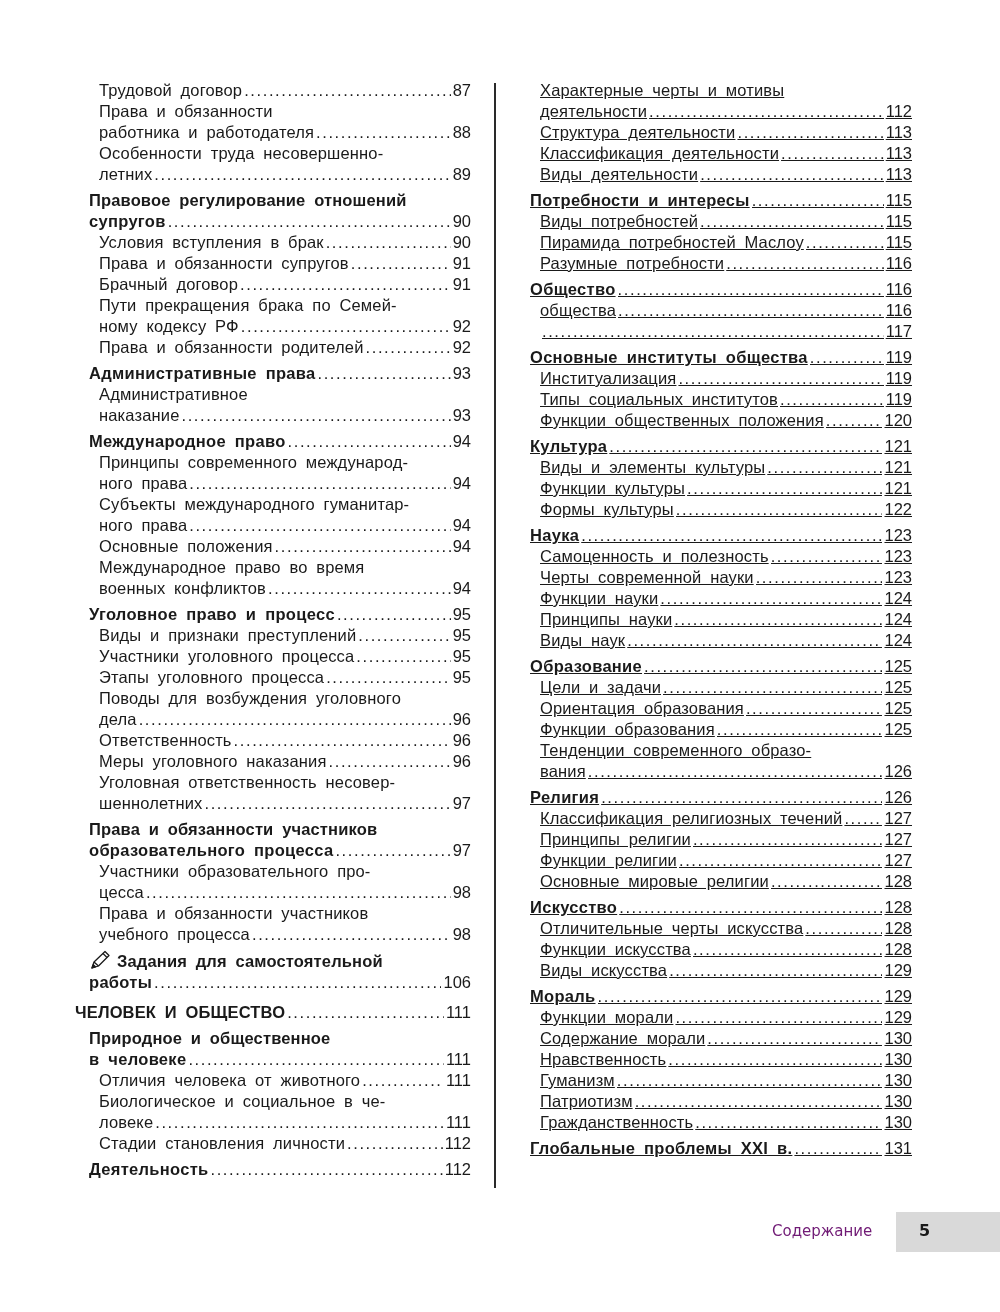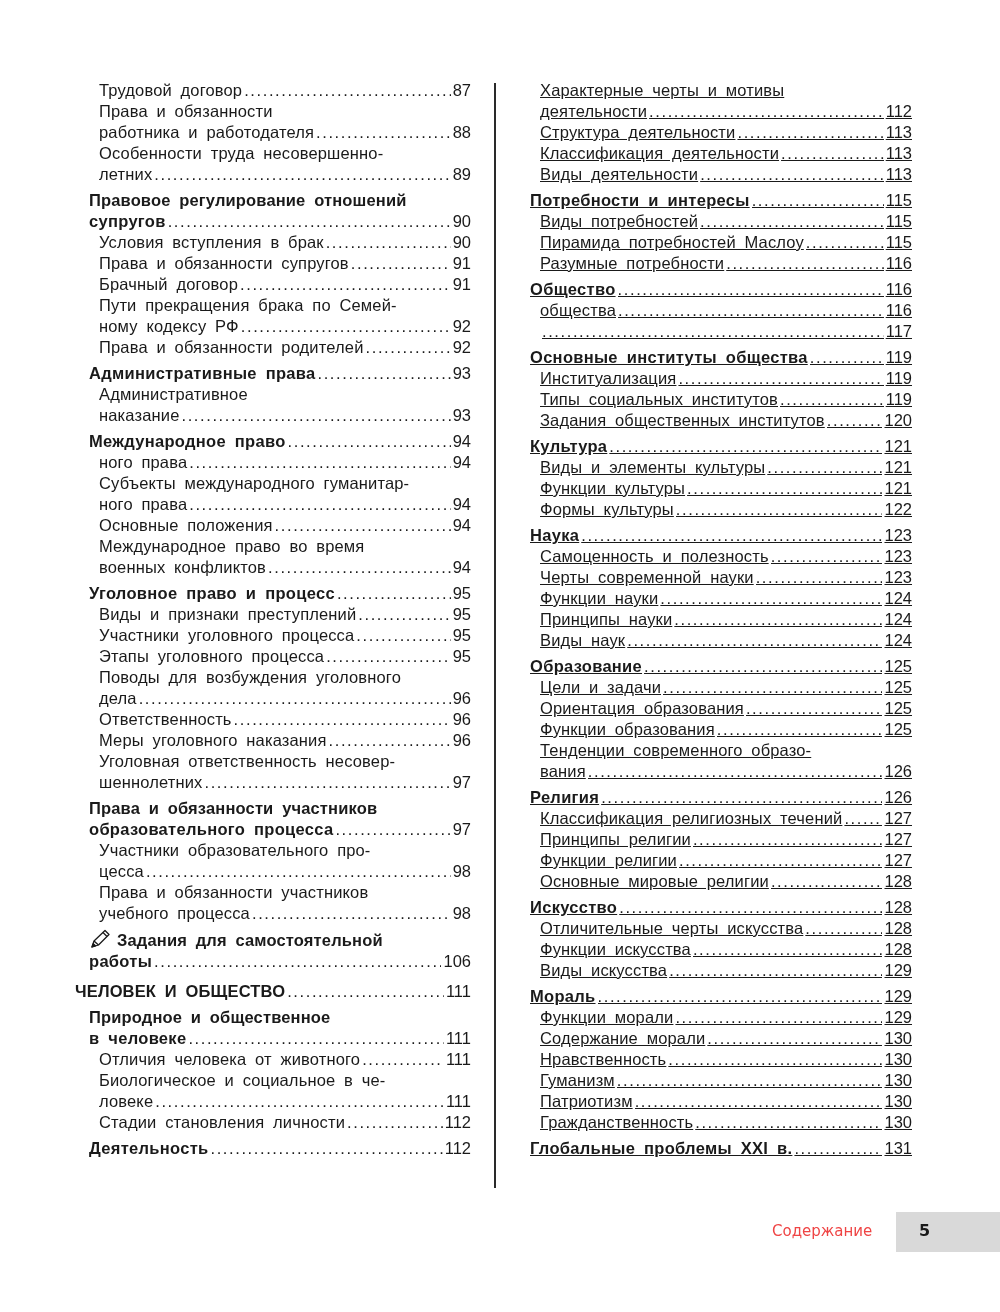--- a/index.html
+++ b/index.html
@@ -80,21 +80,21 @@
       height: 20px;
       vertical-align: -3px;
       margin-right: 6px;
     }
     .footer-label {
       position: absolute;
       left: 772px;
       top: 1222px;
       font-family: "DejaVu Sans", sans-serif;
       font-size: 15px;
-      color: #ef4444;
+      color: #701a75;
     }
     .footer-pagebox {
       position: absolute;
       left: 896px;
       top: 1212px;
       width: 104px;
       height: 40px;
       background: #d9d9d9;
     }
     .footer-pagenum {
@@ -195,20 +195,21 @@
         </div>
       </div>
       <div class="entry lvl1">
         <div class="row">
           <span class="t">Международное право</span>
           <span class="dots"></span>
           <span class="p">94</span>
         </div>
       </div>
       <div class="entry lvl2">
+        <div class="line1"><span>Принципы современного международ-</span></div>
         <div class="row">
           <span class="t">ного права</span>
           <span class="dots"></span>
           <span class="p">94</span>
         </div>
       </div>
       <div class="entry lvl2">
         <div class="line1"><span>Субъекты международного гуманитар-</span></div>
         <div class="row">
           <span class="t">ного права</span>
@@ -468,21 +469,21 @@
       </div>
       <div class="entry lvl2">
         <div class="row">
           <span class="t">Типы социальных институтов</span>
           <span class="dots"></span>
           <span class="p">119</span>
         </div>
       </div>
       <div class="entry lvl2">
         <div class="row">
-          <span class="t">Задания общественных институтов</span>
+          <span class="t">Функции общественных положения</span>
           <span class="dots"></span>
           <span class="p">120</span>
         </div>
       </div>
       <div class="entry lvl1">
         <div class="row">
           <span class="t">Культура</span>
           <span class="dots"></span>
           <span class="p">121</span>
         </div>

